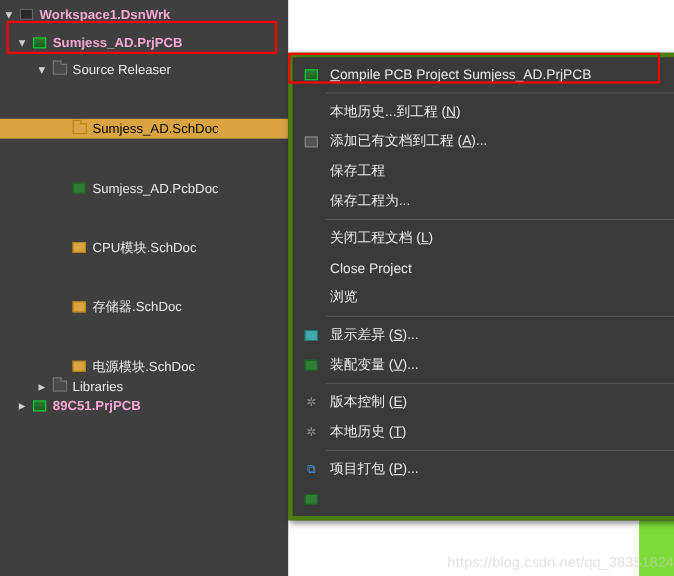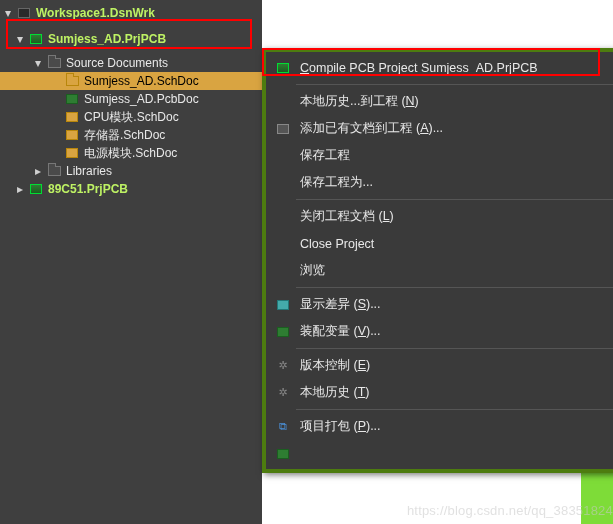--- a/index.html
+++ b/index.html
@@ -48,25 +48,25 @@
     color: #d0d0d0;
   }
   .node .chev.blank { visibility: hidden; }
   .node .ic {
     width: 16px; height: 14px;
     display: inline-flex; align-items: center; justify-content: center;
     margin-right: 4px;
     font-size: 10px;
   }
   .node .lbl { color: #e8e8e8; }
-  .node.bold .lbl { font-weight: 700; color: #bef264; }
+  .node.bold .lbl { font-weight: 700; color: #f9a8d4; }
 
   .indent-1 { padding-left: 14px; }
   .indent-2 { padding-left: 32px; }
-  .indent-3 { padding-left: 50px; }
+  .indent-3 { padding-left: 50px; margin-top: 36px; }
 
   
   .hl-box {
     position: absolute;
     border: 2px solid #ff0000;
     pointer-events: none;
   }
   .hl1 { left: 6px; top: 19px; width: 246px; height: 30px; }
   .hl2 { left: 262px; top: 48px; width: 338px; height: 28px; }
 
@@ -151,21 +151,21 @@
           <span class="ic-prj"></span>
         </span>
       <span class="lbl">Sumjess_AD.PrjPCB</span>
     </div>
 
     <div class="node indent-2">
       <span class="chev">▾</span>
       <span class="ic">
           <span class="ic-folder"></span>
         </span>
-      <span class="lbl">Source Documents</span>
+      <span class="lbl">Source Releaser</span>
     </div>
 
     <div class="node indent-3" style="background:#d9a441;color:#000;">
       <span class="chev blank">▾</span>
       <span class="ic">
           <span class="ic-folder yellow"></span>
         </span>
       <span class="lbl" style="color:#000;">Sumjess_AD.SchDoc</span>
     </div>
 

